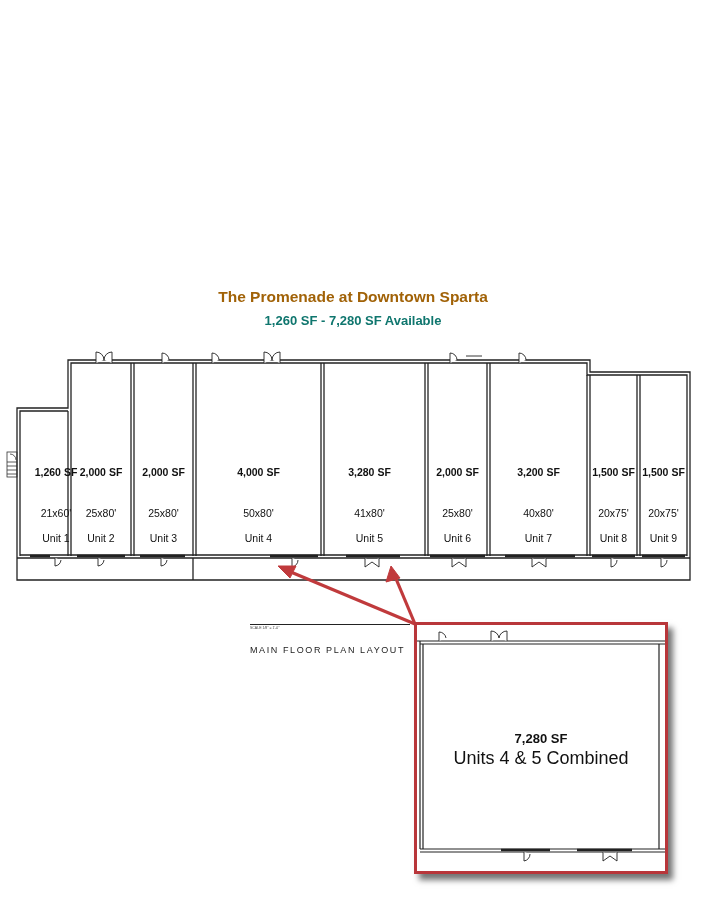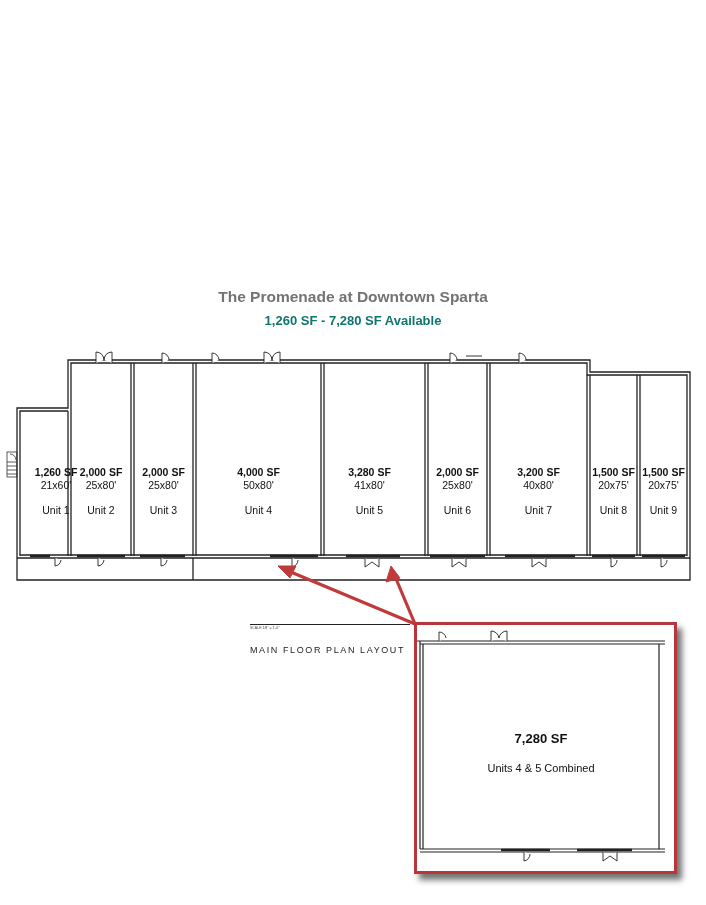--- a/index.html
+++ b/index.html
@@ -1,30 +1,30 @@
 <!DOCTYPE html>
 <html><head>
   <meta charset="utf-8">
   <style>
     html, body { margin: 0; padding: 0; background: #ffffff; }
     body { width: 706px; height: 905px; position: relative; overflow: hidden; font-family: "Liberation Sans", sans-serif; color: #111; }
-    .title { position: absolute; top: 288px; left: 0; width: 706px; text-align: center; font-weight: bold; font-size: 15.5px; color: #737373; }
+    .title { position: absolute; top: 288px; left: 0; width: 706px; text-align: center; font-weight: bold; font-size: 15.5px; color: #a16207; }
     .subtitle { position: absolute; top: 313px; left: 0; width: 706px; text-align: center; font-weight: bold; font-size: 13px; color: #0f766e; }
     svg.plan { position: absolute; left: 0; top: 0; }
     .unit-label { position: absolute; text-align: center; font-size: 10.5px; line-height: 13px; color: #111; }
     .unit-label .sf { font-weight: bold; display: block; }
-    .unit-label .dim { display: block; }
+    .unit-label .dim { display: block; margin-top: 28px; }
     .unit-label .name { display: block; margin-top: 12px; }
     .caption { position: absolute; left: 250px; top: 613px; font-size: 9px; letter-spacing: 1.6px; color: #222; margin-top: 32px; }
     .caption-scale { position: absolute; left: 250px; top: 626px; font-size: 3.5px; color: #444; }
     .caption-rule { position: absolute; left: 250px; top: 624px; width: 160px; height: 1px; background: #222; }
-    .inset { position: absolute; left: 414px; top: 622px; width: 248px; height: 246px; border: 3px solid #b8363a; background: #fff; box-shadow: 5px 6px 6px rgba(0,0,0,0.55); padding-left: 9px; }
+    .inset { position: absolute; left: 414px; top: 622px; width: 248px; height: 246px; border: 3px solid #b8363a; background: #fff; box-shadow: 5px 6px 6px rgba(0,0,0,0.55); }
     .inset-label { position: absolute; left: 0; top: 106px; width: 248px; text-align: center; color: #111; }
     .inset-label .sf { font-weight: bold; font-size: 13px; display: block; }
-    .inset-label .desc { font-size: 11px; display: block; margin-top: 16px; }
+    .inset-label .desc { font-size: 18px; display: block; margin-top: 2px; }
     svg.inset-svg { position: absolute; left: 0; top: 0; }
   </style>
 </head>
 <body>
 
 <div class="title">The Promenade at Downtown Sparta</div>
 <div class="subtitle">1,260 SF - 7,280 SF Available</div>
 
 <svg class="plan" width="706" height="905" viewBox="0 0 706 905">
   <g fill="none" stroke="#222" stroke-width="1.3">

